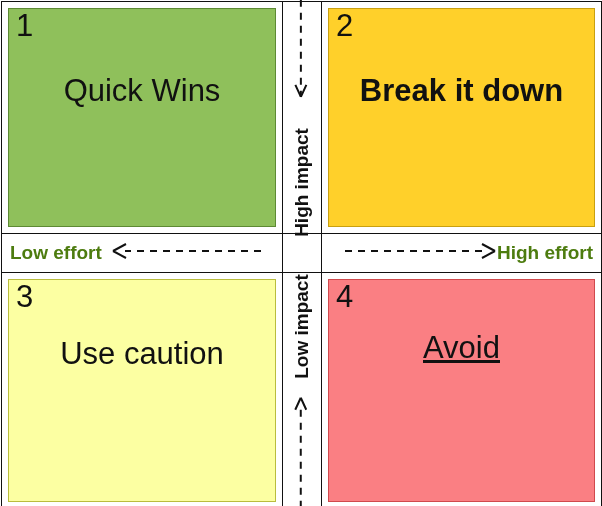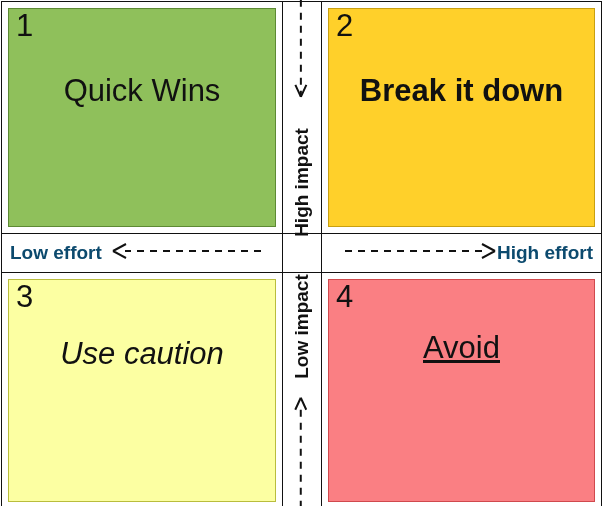--- a/index.html
+++ b/index.html
@@ -75,33 +75,33 @@
     left: 0;
     right: 0;
     text-align: center;
     font-size: 31px;
     color: #111111;
     font-weight: 400;
     white-space: nowrap;
   }
   .quad.green  .quad-label { top: 64px; }
   .quad.gold   .quad-label { top: 64px; font-weight: bold; }
-  .quad.pale   .quad-label { top: 56px; font-style: italic; }
+  .quad.pale   .quad-label { top: 56px; }
   .quad.salmon .quad-label { top: 50px; text-decoration: underline; }
 
   
   .axis-h {
     display: flex;
     align-items: center;
     height: 100%;
     padding: 0 8px;
     box-sizing: border-box;
     font-size: 19px;
     font-weight: bold;
-    color: #0c4a6e;
+    color: #4d7c0f;
     white-space: nowrap;
   }
   .axis-h.left  { justify-content: flex-start; }
   .axis-h.right { justify-content: flex-end; text-align: right; }
 
   .axis-h .txt { letter-spacing: 0px; }
 
   
   .arrow-h { display: inline-block; vertical-align: middle; }
   .axis-h.left  .arrow-h { margin-left: 9px; }

